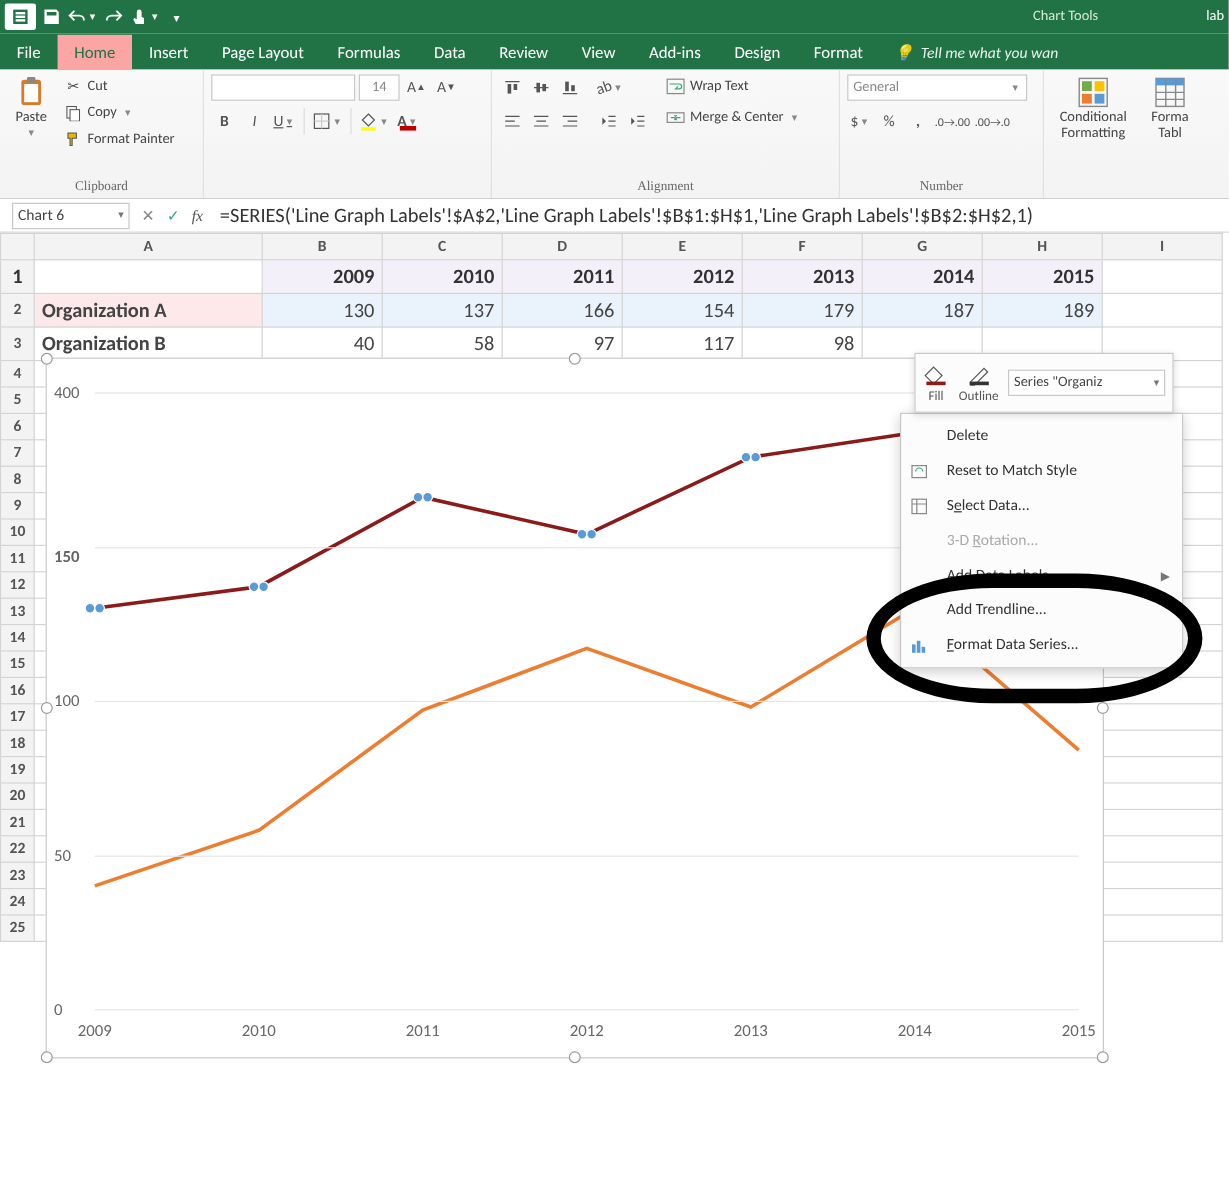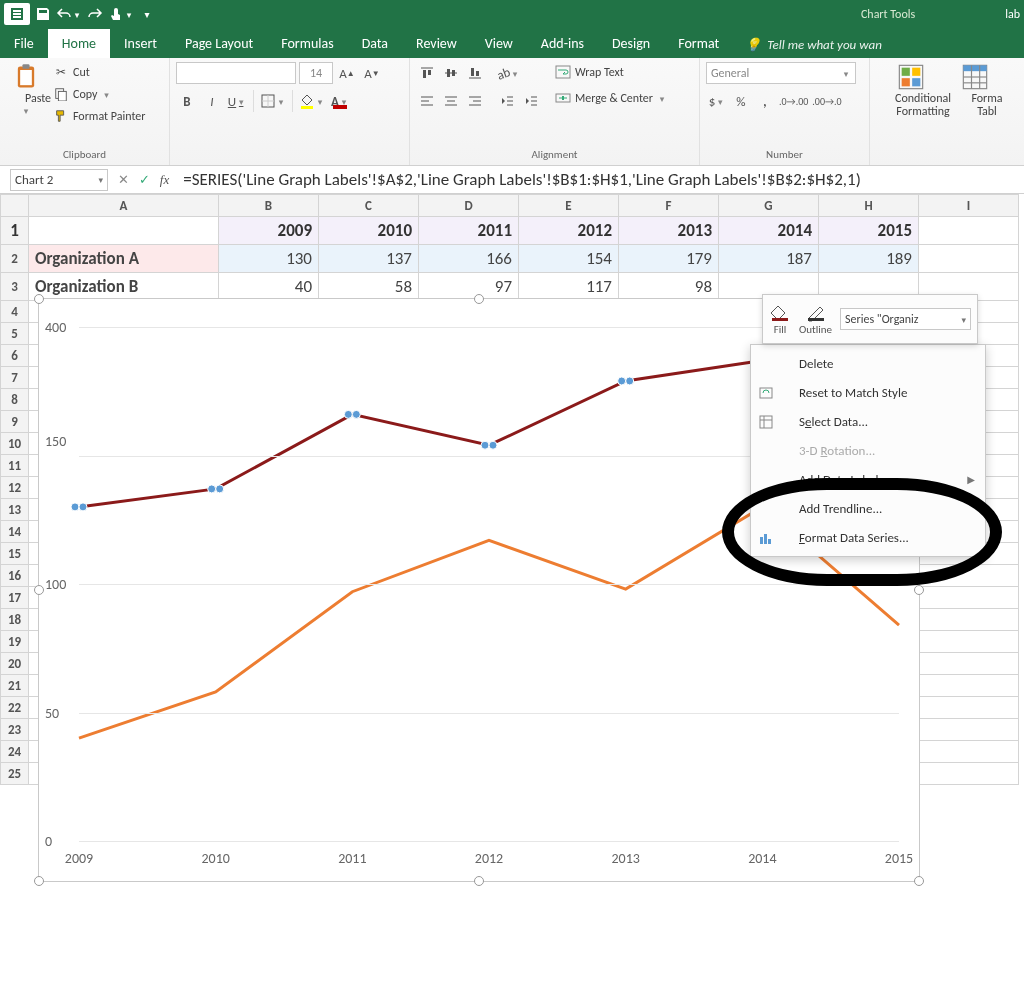--- a/index.html
+++ b/index.html
@@ -11,32 +11,32 @@
 .titlebar .qat-item svg { width: 16px; height: 16px; }
 .titlebar .spacer { flex: 1; }
 .titlebar .ctx-label { font-size: 12px; color: #d9ead3; margin: 0 30px; }
 .titlebar .filename { font-size: 12px; color: #fff; margin-left: 60px; }
 .doc-block { width: 26px; height: 22px; background: #fff; border-radius: 2px; display: flex; align-items: center; justify-content: center; }
 .doc-block svg { width: 14px; height: 14px; }
 
 
 .ribbontabs { background: #217346; height: 30px; display: flex; align-items: flex-end; color: #fff; font-size: 14px; }
 .ribbontabs .tab { padding: 6px 14px; cursor: pointer; }
-.ribbontabs .tab.active { background: #ffffff; color: #217346; }
+.ribbontabs .tab.active { background: #fca5a5; color: #217346; }
 .ribbontabs .tellme { display: flex; align-items: center; gap: 6px; padding: 6px 12px; opacity: .9; font-style: italic; font-size: 13px;}
 
 
 .ribbon { background: linear-gradient(#f9f9f9, #f3f3f3); height: 108px; border-bottom: 1px solid #d0d0d0; display: flex; }
 .group { border-right: 1px solid #e1e1e1; height: 100%; display: flex; flex-direction: column; }
 .group-body { flex: 1; display: flex; align-items: flex-start; padding: 4px 6px 0 6px; gap: 4px; }
-.group-label { text-align: center; font-size: 11px; color: #666; padding: 2px 0 4px 0; position: relative; }
+.group-label { text-align: center; font-size: 11px; color: #666; padding: 2px 0 4px 0; position: relative; font-family: Liberation Serif, serif; }
 
 .big-btn { display: flex; flex-direction: column; align-items: center; width: 40px; cursor: pointer; }
 .big-btn .ico { width: 30px; height: 30px; display: flex; align-items: center; justify-content: center; }
-.big-btn .lbl { font-size: 12px; text-align: center; line-height: 1.1; padding-left: 24px; }
+.big-btn .lbl { font-size: 12px; text-align: center; line-height: 1.1; }
 
 .small-row { display: flex; align-items: center; gap: 4px; font-size: 12px; cursor: pointer; padding: 2px 3px; }
 .mini-ico { width: 16px; height: 16px; display: flex; align-items: center; justify-content: center; }
 .col { display: flex; flex-direction: column; gap: 2px; }
 .ctrl { border: 1px solid #c8c8c8; background: #fff; height: 22px; font-size: 12px; padding: 0 4px; color: #888; }
 .drop { width: 10px; text-align: center; color: #888; font-size: 9px; }
 .btn-sm { height: 22px; min-width: 22px; border: 1px solid transparent; display: flex; align-items: center; justify-content: center; cursor: pointer; font-size: 13px; color: #555; }
 
 
 .fx-row { height: 28px; border-bottom: 1px solid #d0d0d0; background: #fff; display: flex; align-items: center; }
@@ -77,21 +77,21 @@
 
 
 .mini-toolbar { position: absolute; left: 762px; top: 100px; width: 216px; height: 50px; background: #fcfcfc; border: 1px solid #c9c9c9; box-shadow: 0 2px 6px rgba(0,0,0,.15); display: flex; align-items: center; padding: 4px 6px; gap: 8px; z-index: 5; }
 .mini-toolbar .tb-item { display: flex; flex-direction: column; align-items: center; font-size: 11px; color: #555; cursor: pointer; }
 .mini-toolbar .tb-item .ico { width: 22px; height: 20px; display: flex; align-items: center; justify-content: center; }
 .mini-toolbar .sel { border: 1px solid #c8c8c8; height: 22px; flex: 1; display: flex; align-items: center; padding: 0 4px; font-size: 12px; background: #fff; }
 .mini-toolbar .sel .dd { margin-left: auto; font-size: 9px; color: #777; }
 
 
 .ctx-menu { position: absolute; left: 750px; top: 150px; width: 236px; background: #fcfcfc; border: 1px solid #c9c9c9; box-shadow: 0 3px 10px rgba(0,0,0,.2); padding: 4px 0; z-index: 4; }
-.ctx-menu .item { display: flex; align-items: center; height: 29px; padding: 0 10px 0 6px; font-size: 13px; color: #333; cursor: pointer; gap: 24px; }
+.ctx-menu .item { display: flex; align-items: center; height: 29px; padding: 0 10px 0 6px; font-size: 13px; color: #333; cursor: pointer; gap: 14px; }
 .ctx-menu .item.disabled { color: #aaa; }
 .ctx-menu .item .ico { width: 18px; height: 18px; display: flex; align-items: center; justify-content: center; }
 .ctx-menu .item .arrow { margin-left: auto; font-size: 10px; color: #777; }
 .underline-key { text-decoration: underline; }
 
 
 .oval-highlight { position: absolute; left: 722px; top: 284px; width: 280px; height: 108px; border: 12px solid #000; border-radius: 60% / 80%; z-index: 6; pointer-events: none; }
 
 svg { display: block; }
 </style>
@@ -392,21 +392,21 @@
         <div class="lbl" style="white-space:pre-line">Forma
 Tabl</div>
       </div>
     </div>
     <div class="group-label"></div>
   </div>
 </div>
 
 <div class="fx-row">
   <div class="namebox">
-      <span>Chart 2</span>
+      <span>Chart 6</span>
       <span class="dd">▾</span>
     </div>
   <div class="fx-btns">
     <span>✕</span>
     <span style="color:#3a7">✓</span>
     <span class="fx-label">fx</span>
   </div>
   <div class="formula">=SERIES('Line Graph Labels'!$A$2,'Line Graph Labels'!$B$1:$H$1,'Line Graph Labels'!$B$2:$H$2,1)</div>
 </div>
 
@@ -595,21 +595,21 @@
           </g>
           <path d="M0 411.2 L136.66666666666666 364.94 L273.3333333333333 264.71000000000004 L410 213.31 L546.6666666666666 262.14 L683.3333333333333 179.89999999999998 L820 298.12 " fill="none" stroke="#ed7d31" stroke-width="3"></path>
         </svg>
     <div class="gridline" style="top: 514px;"></div>
         <div class="y-tick" style="top: 514px;">0</div>
         <div class="gridline" style="top: 385.5px;"></div>
         <div class="y-tick" style="top: 385.5px;">50</div>
         <div class="gridline" style="top: 257px;"></div>
         <div class="y-tick" style="top: 257px;">100</div>
         <div class="gridline" style="top: 128.5px;"></div>
-        <div class="y-tick" style="top: 114px;">150</div>
+        <div class="y-tick" style="top: 137px; font-weight: bold;">150</div>
         <div class="gridline" style="top: 0px;"></div>
         <div class="y-tick" style="top: 0px;">400</div>
         <div class="x-tick" style="left: 0px;">2009</div>
         <div class="x-tick" style="left: 136.667px;">2010</div>
         <div class="x-tick" style="left: 273.333px;">2011</div>
         <div class="x-tick" style="left: 410px;">2012</div>
         <div class="x-tick" style="left: 546.667px;">2013</div>
         <div class="x-tick" style="left: 683.333px;">2014</div>
         <div class="x-tick" style="left: 820px;">2015</div>
       </div>

